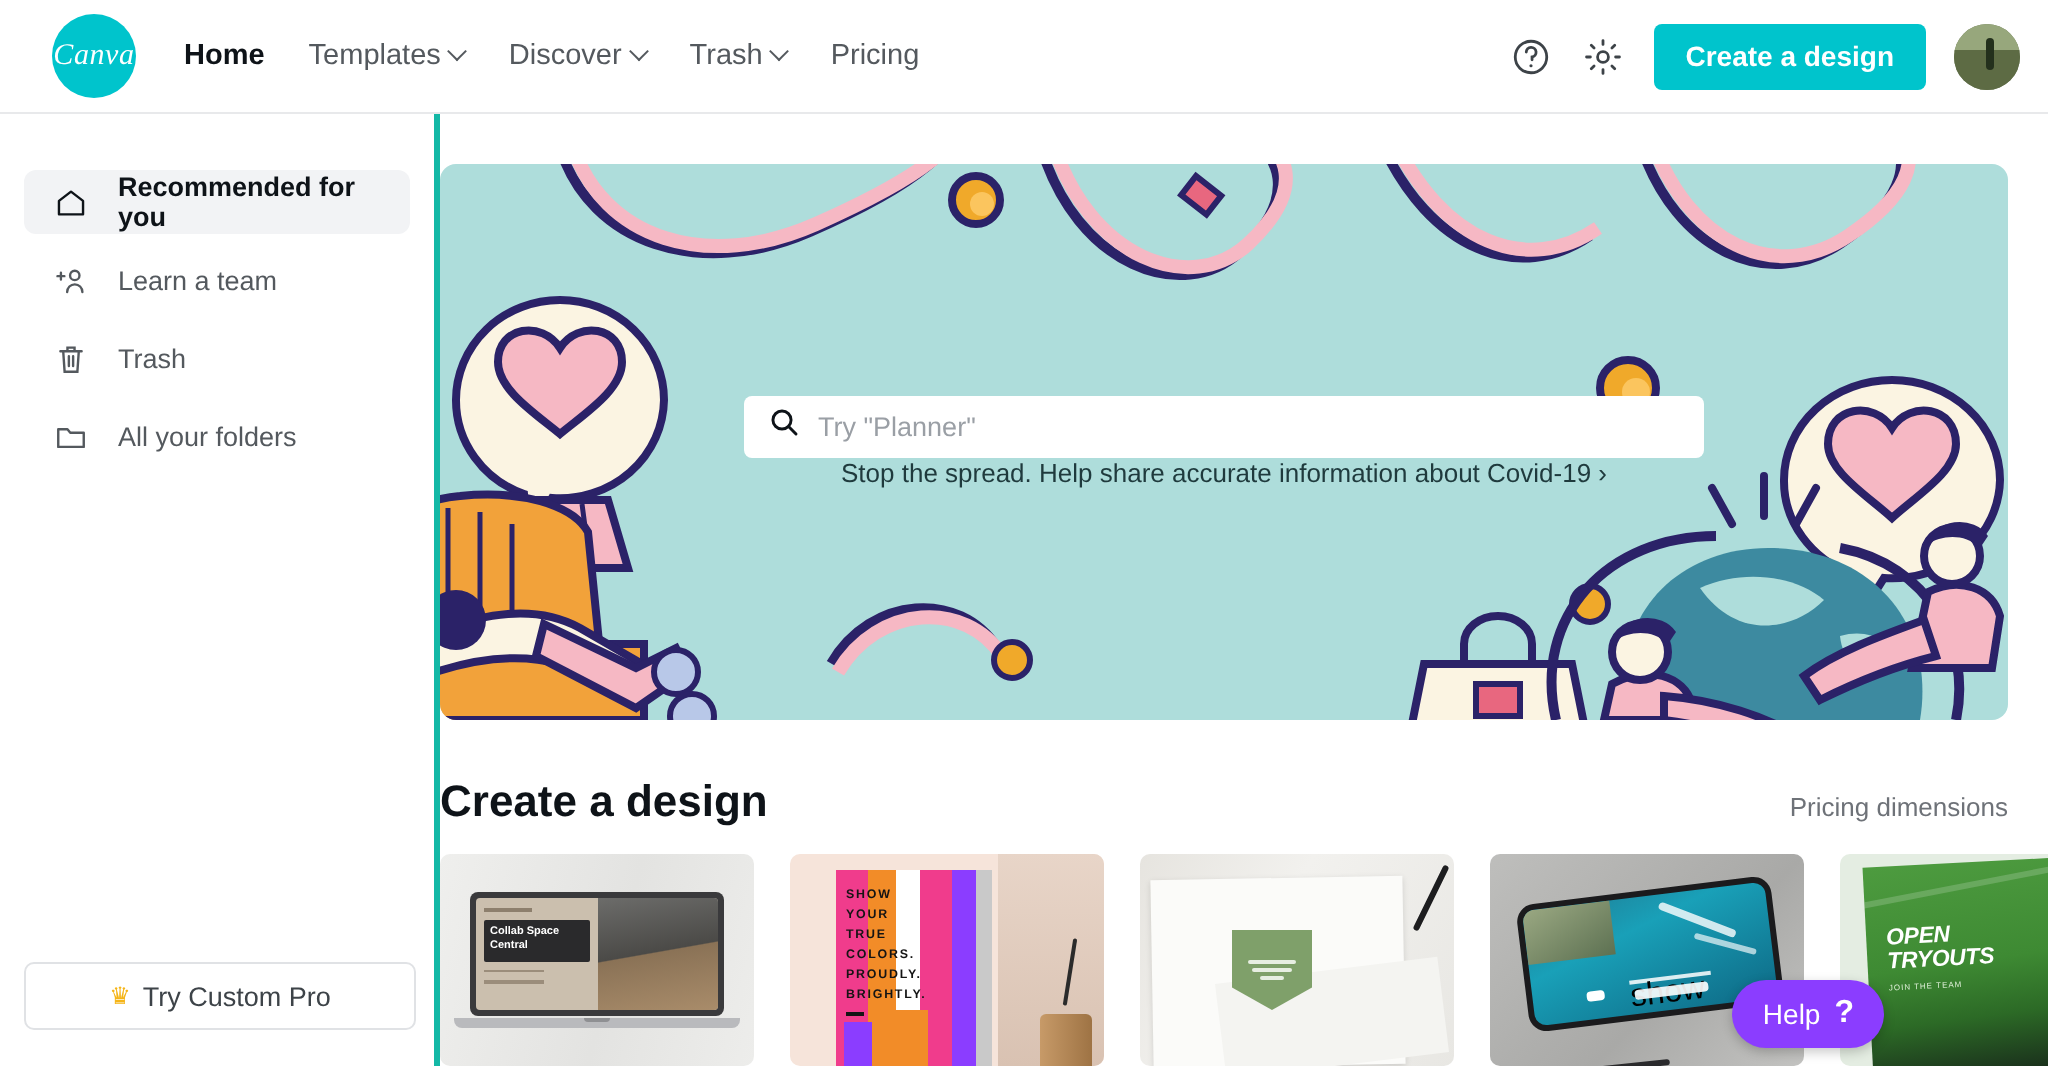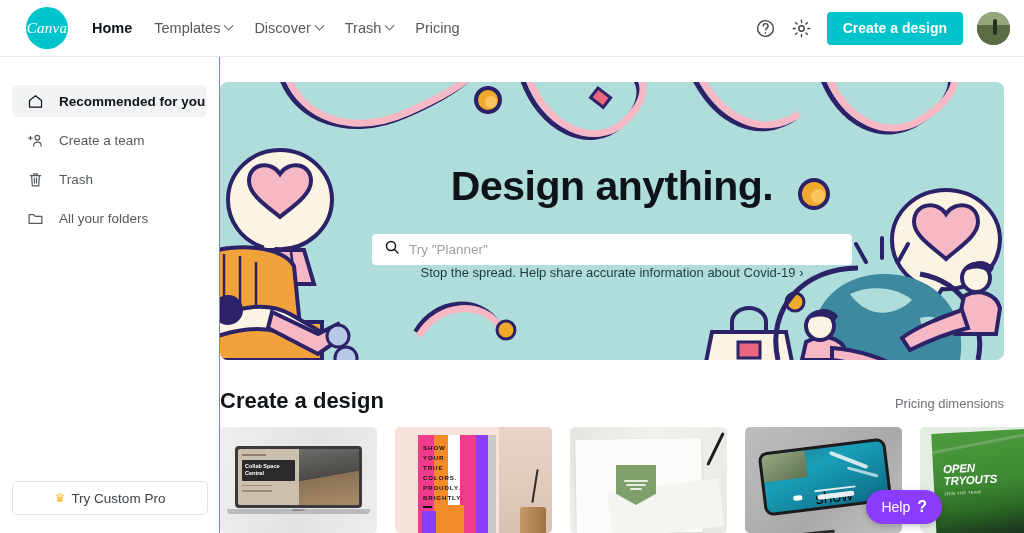--- a/index.html
+++ b/index.html
@@ -59,21 +59,21 @@
   .avatar .sky { position:absolute; inset:0 0 55% 0; background:#97a77c; }
   .avatar .grass { position:absolute; inset:42% 0 0 0; background:#5d6b44; }
   .avatar .fig {
     position:absolute; left:47%; top:22%; width:4px; height:16px;
     background:#23301c; border-radius:2px;
   }
 
   
   .sidebar {
     position: absolute; left: 0; top: 57px; width: 220px; height: 476px;
-    background: #fff; border-right: 1px solid #14b8a6;
+    background: #fff; border-right: 3px solid #14b8a6;
   }
   .side-list { padding-top: 28px; }
   .side-item {
     display: flex; align-items: center; gap: 14px;
     height: 32px; margin: 0 12px 7px 12px; padding-left: 14px;
     border-radius: 6px; cursor: pointer;
     font-size: 13.5px; color: #54595E;
   }
   .side-item.active { background: #F2F3F5; color: #0E1318; font-weight: bold; }
   .side-ico { width: 19px; height: 19px; flex: 0 0 auto; display:flex; align-items:center; justify-content:center; }
@@ -281,21 +281,21 @@
 
 
       <div class="side-item">
         <span class="side-ico">
           <svg width="18" height="17" viewBox="0 0 26 24" fill="none" stroke="#54595E" stroke-width="1.7" stroke-linecap="round">
             <circle cx="15" cy="8" r="3.4"></circle>
               <path d="M9.5 20c0-3.3 2.5-5.6 5.5-5.6s5.5 2.3 5.5 5.6"></path>
             <path d="M2.5 8.5h5M5 6v5"></path>
           </svg>
         </span>
-        <span>Create a team</span>
+        <span>Learn a team</span>
       </div>
 
       <div class="side-item">
         <span class="side-ico">
           <svg width="17" height="17" viewBox="0 0 24 24" fill="none" stroke="#54595E" stroke-width="1.7" stroke-linecap="round">
             <path d="M4.5 6.5h15M9.5 6.5V4h5v2.5M6.5 6.5 7.5 21h9l1-14.5M10.5 10v7M13.5 10v7"></path>
           </svg>
         </span>
         <span>Trash</span>
       </div>
@@ -408,21 +408,20 @@
         <circle cx="600" cy="244" r="14" fill="#FBF4E2" stroke="#2B2268" stroke-width="4"></circle>
         <path d="M588 238 a16 13 0 0 1 30 -4 l-4 6 c-8 -8 -20 -6 -26 -2z" fill="#2B2268"></path>
 
         <g stroke="#2B2268" stroke-width="4" stroke-linecap="round">
           <path d="M646 180 l-10 -18M662 176 l0 -20M678 180 l10 -18"></path>
         </g>
       </g>
     </svg>
 
     <div class="hero-center">
-      <div class="hero-title">Design anything.</div>
       <div class="search-bar">
         <span>
           <svg width="16" height="16" viewBox="0 0 24 24" fill="none" stroke="#0E1318" stroke-width="2.2" stroke-linecap="round">
             <circle cx="10.5" cy="10.5" r="6.8"></circle>
               <path d="M15.6 15.6 21 21"></path>
           </svg>
         </span>
         <input type="text" placeholder="Try &quot;Planner&quot;" style="">
       </div>
       <div class="covid-link">Stop the spread. Help share accurate information about Covid-19 ›</div>

